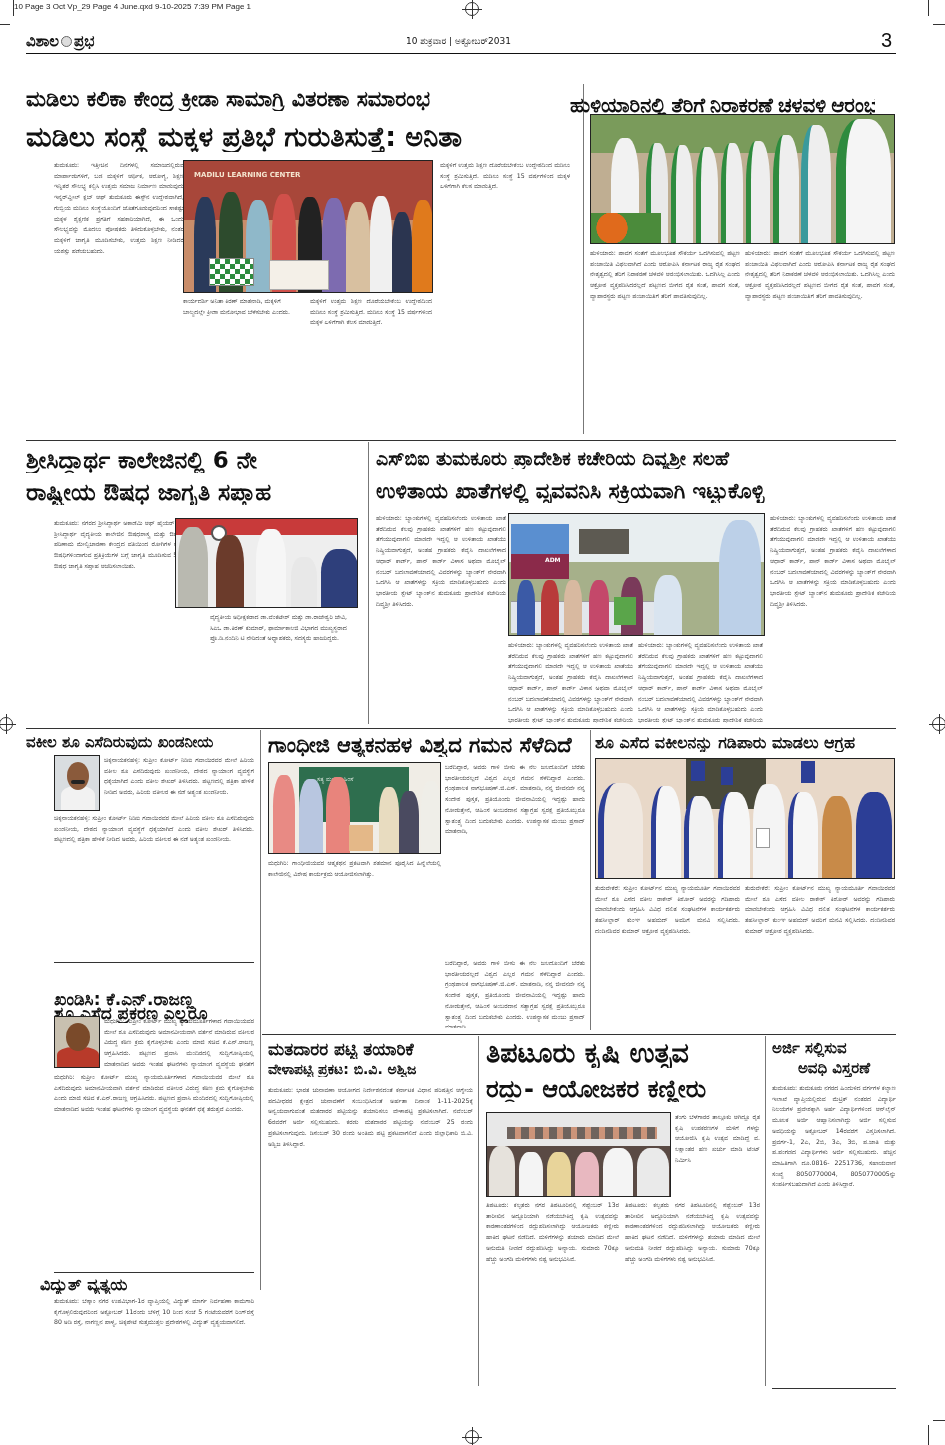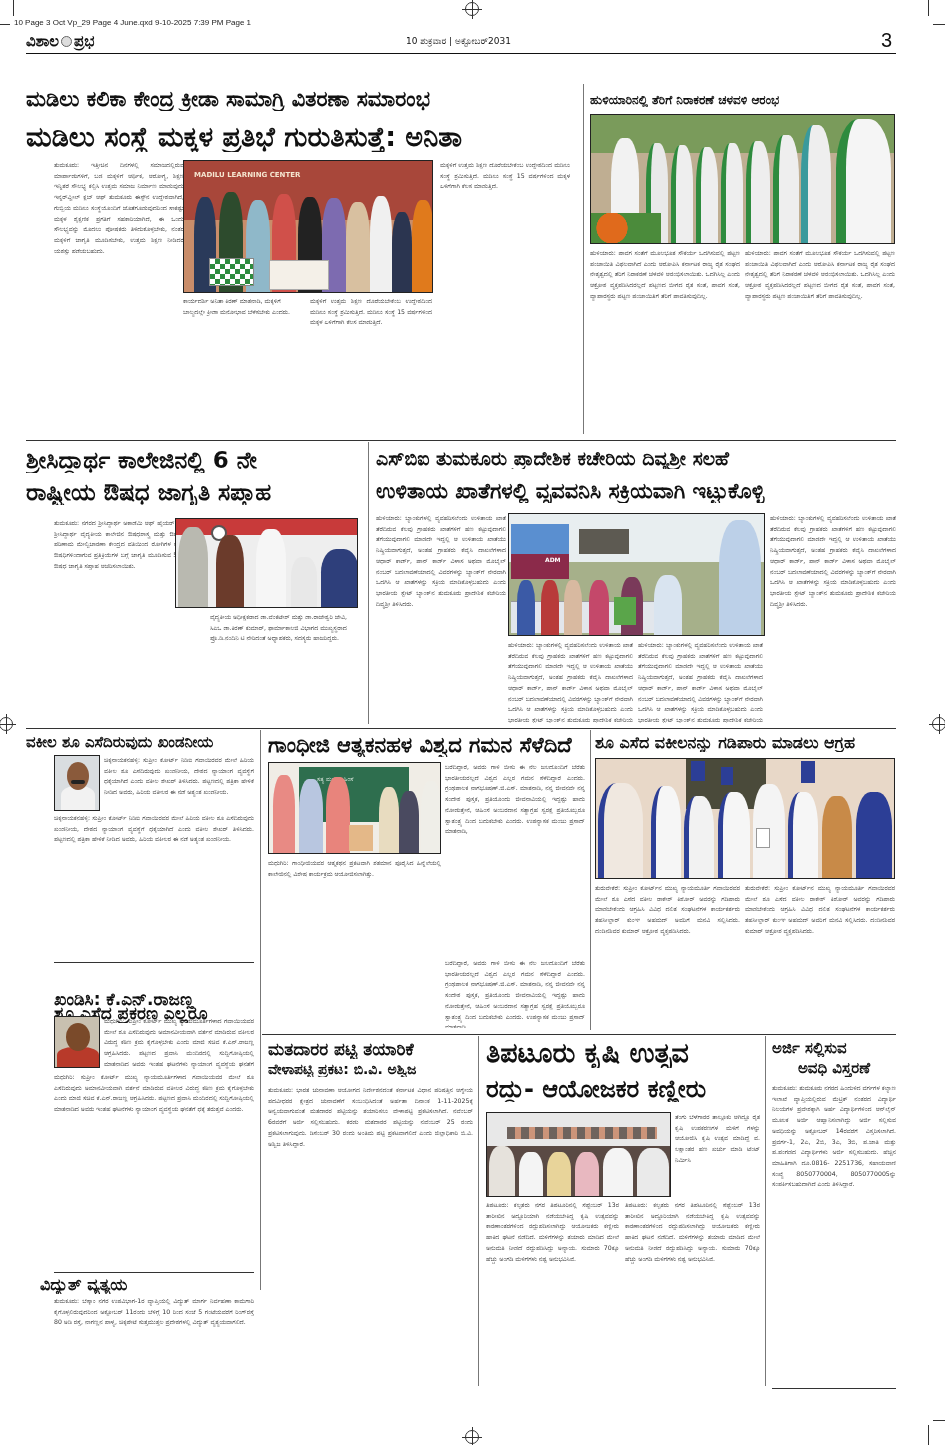--- a/index.html
+++ b/index.html
@@ -1,19 +1,19 @@
 <!DOCTYPE html>
 <html><head>
 <meta charset="utf-8">
 <style>
   * { box-sizing: border-box; margin: 0; padding: 0; }
   html, body { width: 945px; height: 1445px; background: #fff; overflow: hidden; }
   body { position: relative; font-family: "DejaVu Sans", sans-serif; color: #111; }
 
-  .slug { position: absolute; left: 14px; top: 2px; font: 8px "Liberation Sans", sans-serif; color: #222; margin-top: 16px; }
+  .slug { position: absolute; left: 14px; top: 2px; font: 8px "Liberation Sans", sans-serif; color: #222; }
   .reg-mark { position: absolute; width: 14px; height: 14px; border: 1px solid #333; border-radius: 50%; }
   .reg-mark::before, .reg-mark::after { content: ""; position: absolute; background: #333; }
   .reg-mark::before { left: 6px; top: -4px; width: 1px; height: 20px; }
   .reg-mark::after { top: 6px; left: -4px; height: 1px; width: 20px; }
   .crop { position: absolute; background: #333; }
 
   .masthead { position: absolute; left: 26px; top: 30px; width: 870px; height: 24px; border-bottom: 1.5px solid #111; }
   .masthead .brand { position: absolute; left: 0; top: 2px; font: bold 15px "DejaVu Sans", sans-serif; }
   .masthead .brand .emblem { display: inline-block; width: 11px; height: 11px; border-radius: 50%; border: 1px solid #666; background: #ddd; vertical-align: middle; margin: 0 2px; }
   .masthead .date { position: absolute; left: 380px; top: 6px; font-size: 9px; }
@@ -72,21 +72,21 @@
     <div style="position:absolute; left:25px; bottom:6px; width:45px; height:28px; background:repeating-conic-gradient(#2e8b3e 0 25%, #fff 0 50%) 0 0/10px 10px; border:1px solid #888;"></div>
     <div style="position:absolute; left:85px; bottom:2px; width:60px; height:30px; background:#f4f0e8; border:1px solid #aaa;"></div>
   </div>
   <div class="caption" style="left:183px; top:296px; width:120px; height:128px;">ಕಾರ್ಯದರ್ಶಿ ಅನಿತಾ ಕಿರಣ್ ಮಾತನಾಡಿ, ಮಕ್ಕಳಿಗೆ ಬಾಲ್ಯದಲ್ಲೇ ಕ್ರೀಡಾ ಮನೋಭಾವ ಬೆಳೆಸಬೇಕು ಎಂದರು.</div>
   <div class="body" style="left:310px; top:296px; width:122px; height:128px;">ಮಕ್ಕಳಿಗೆ ಉತ್ತಮ ಶಿಕ್ಷಣ ದೊರೆಯಬೇಕೆಂಬ ಉದ್ದೇಶದಿಂದ ಮಡಿಲು ಸಂಸ್ಥೆ ಶ್ರಮಿಸುತ್ತಿದೆ. ಮಡಿಲು ಸಂಸ್ಥೆ 15 ವರ್ಷಗಳಿಂದ ಮಕ್ಕಳ ಏಳಿಗೆಗಾಗಿ ಕೆಲಸ ಮಾಡುತ್ತಿದೆ.</div>
   <div class="body" style="left:440px; top:160px; width:130px; height:265px;">ಮಕ್ಕಳಿಗೆ ಉತ್ತಮ ಶಿಕ್ಷಣ ದೊರೆಯಬೇಕೆಂಬ ಉದ್ದೇಶದಿಂದ ಮಡಿಲು ಸಂಸ್ಥೆ ಶ್ರಮಿಸುತ್ತಿದೆ. ಮಡಿಲು ಸಂಸ್ಥೆ 15 ವರ್ಷಗಳಿಂದ ಮಕ್ಕಳ ಏಳಿಗೆಗಾಗಿ ಕೆಲಸ ಮಾಡುತ್ತಿದೆ.</div>
 </div>
 <div class="rule-v" style="left:583px; top:84px; height:350px;"></div>
 
 <div>
-  <div class="hl" style="left:590px; top:94px; font-size:12px; width:305px;">ಹುಳಿಯಾರಿನಲ್ಲಿ ತೆರಿಗೆ ನಿರಾಕರಣೆ ಚಳವಳಿ ಆರಂಭ</div>
+  <div class="hl" style="left:570px; top:94px; font-size:20px; width:305px;font-family:Liberation Serif, serif;">ಹುಳಿಯಾರಿನಲ್ಲಿ ತೆರಿಗೆ ನಿರಾಕರಣೆ ಚಳವಳಿ ಆರಂಭ</div>
   <div class="photo" style="left:590px; top:114px; width:305px; height:130px; background:linear-gradient(180deg,#7a9b5b 0 30%,#bfae92 30% 100%);">
     <div class="person" style="left:20px; width:28px; height:105px; background:#f2f2f2;"></div>
     <div class="person" style="left:55px; width:22px; height:100px; background:#e9e9e9; border-left:5px solid #2e8b3e;"></div>
     <div class="person" style="left:80px; width:22px; height:98px; background:#eee; border-left:5px solid #2e8b3e;"></div>
     <div class="person" style="left:105px; width:22px; height:96px; background:#eee; border-left:5px solid #2e8b3e;"></div>
     <div class="person" style="left:130px; width:22px; height:100px; background:#eee; border-left:5px solid #2e8b3e;"></div>
     <div class="person" style="left:155px; width:24px; height:102px; background:#eee; border-left:5px solid #2e8b3e;"></div>
     <div class="person" style="left:182px; width:26px; height:108px; background:#eee; border-left:6px solid #2e8b3e;"></div>
     <div class="person" style="left:210px; width:30px; height:118px; background:#eee; border-left:7px solid #3a9a9c;"></div>
     <div class="person" style="left:245px; width:55px; height:124px; background:#f5f5f5; border-left:10px solid #2e8b3e;"></div>

